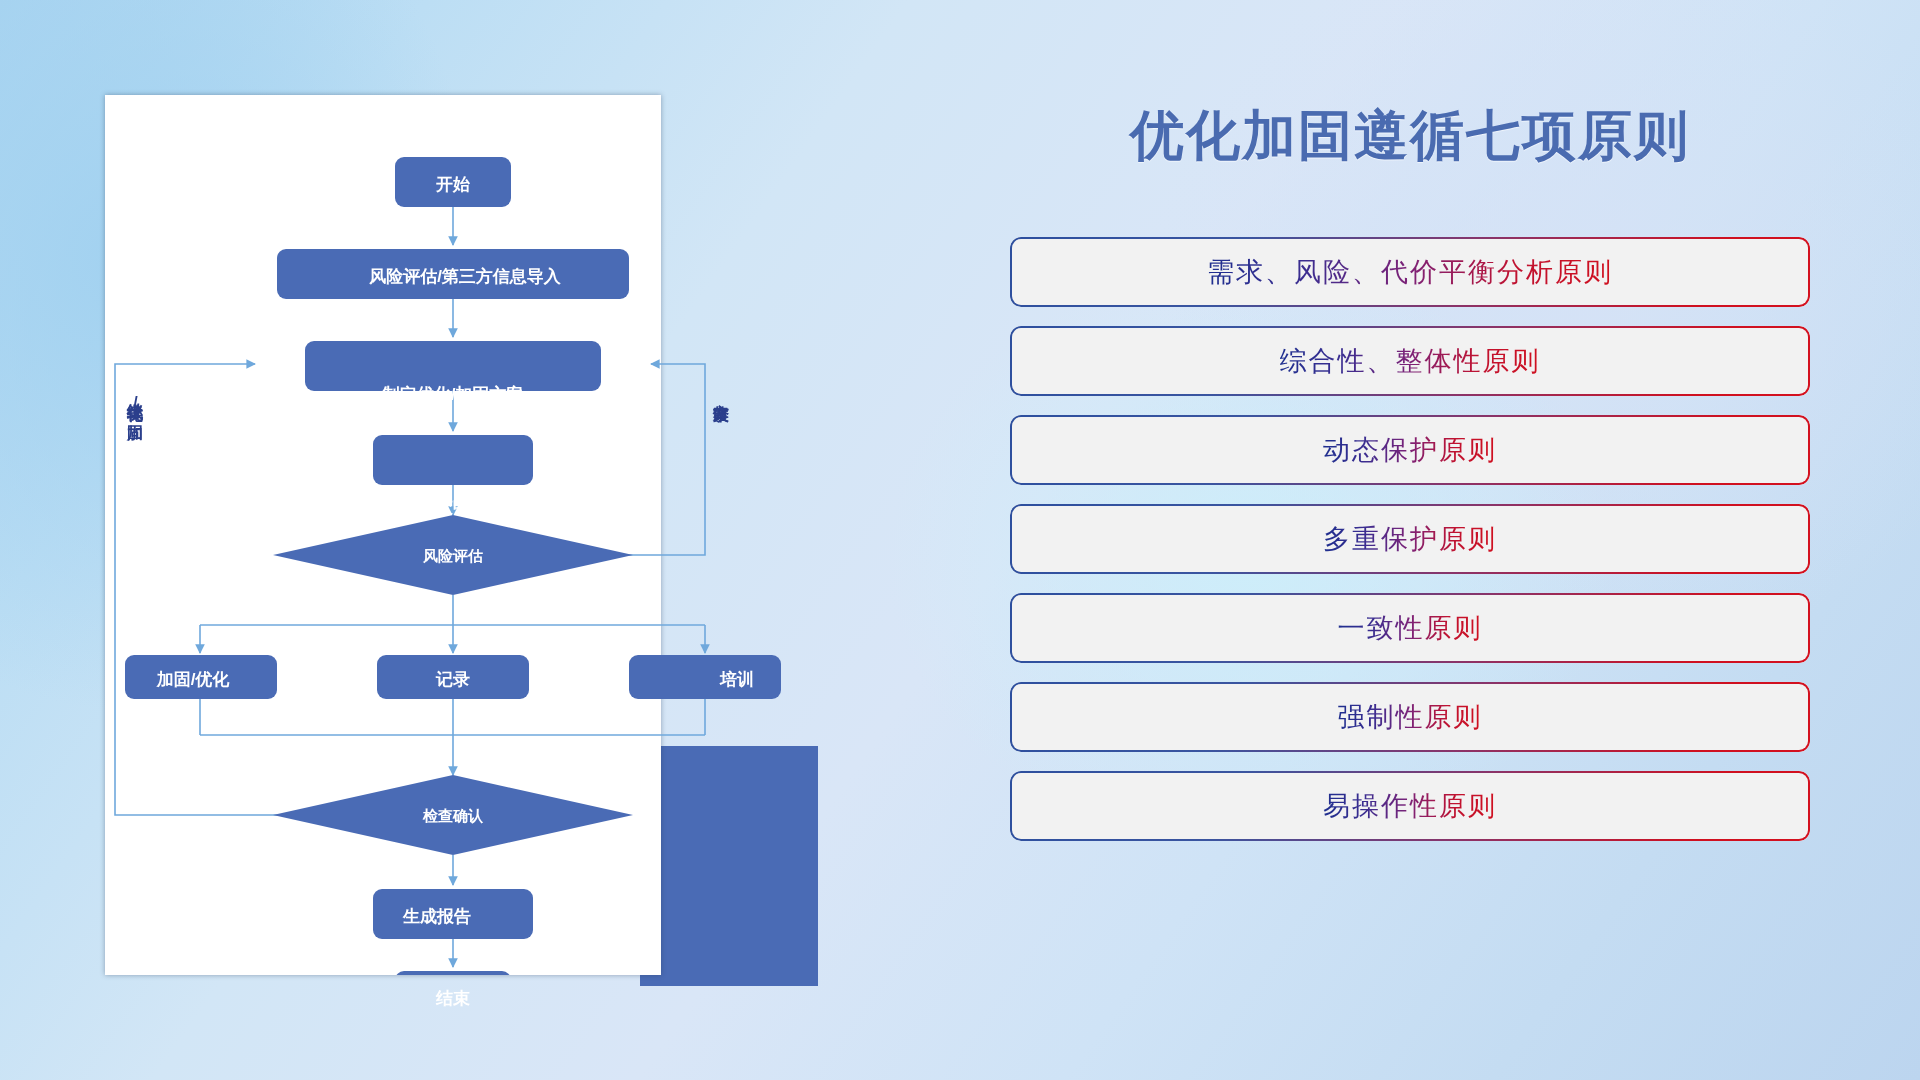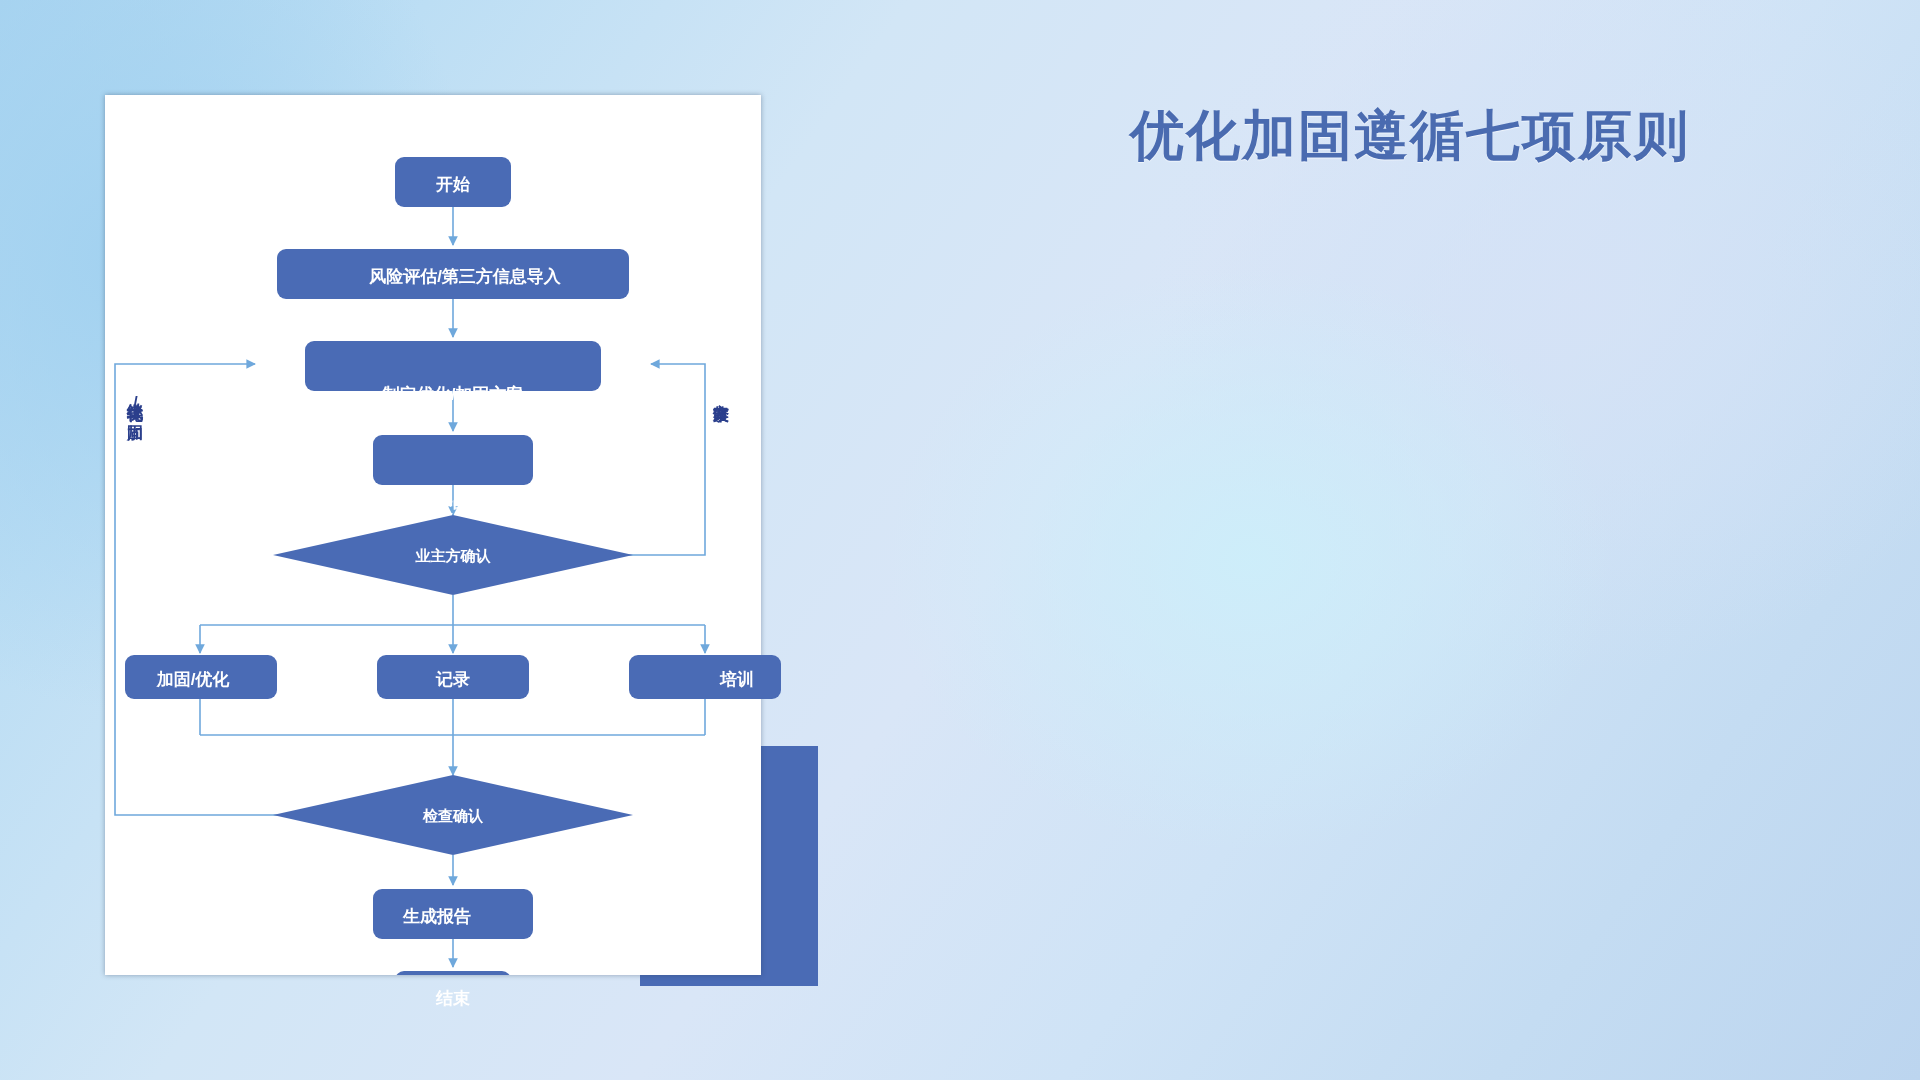--- a/index.html
+++ b/index.html
@@ -30,21 +30,21 @@
     top: 746px;
     width: 178px;
     height: 240px;
     background: #4a6bb5;
   }
 
   .chart-card {
     position: absolute;
     left: 105px;
     top: 95px;
-    width: 656px;
+    width: 556px;
     height: 880px;
     background: #ffffff;
     box-shadow: 0 0 5px rgba(40,60,90,0.42);
   }
 
   .fc-svg { position: absolute; left: 0; top: 0; }
 
   .fc-label {
     position: absolute;
     color: #ffffff;
@@ -186,30 +186,53 @@
       <polygon points="348,680 528,720 348,760 168,720" fill="#4a6bb5"></polygon>
 
       <rect x="268" y="794" width="160" height="50" rx="9" fill="#4a6bb5"></rect>
       <rect x="290" y="876" width="116" height="50" rx="9" fill="#4a6bb5"></rect>
     </svg>
 
     <div class="fc-label fc-box-label" style="left:290px; top:78px;  width:116px;">开始</div>
     <div class="fc-label fc-box-label" style="left:172px; top:170px; width:352px;margin-left:12px;">风险评估/第三方信息导入</div>
     <div class="fc-label fc-box-label" style="left:200px; top:262px; width:296px;margin-top:26px;">制定优化/加固方案</div>
     <div class="fc-label fc-box-label" style="left:268px; top:356px; width:160px;margin-top:44px;">提交申请</div>
-    <div class="fc-label fc-diam-label" style="left:258px; top:452px; width:180px;">业主方确认</div>
+    <div class="fc-label fc-diam-label" style="left:258px; top:452px; width:180px;">风险评估</div>
     <div class="fc-label fc-box-label" style="left:12px;  top:573px; width:152px;">加固/优化</div>
     <div class="fc-label fc-box-label" style="left:272px; top:573px; width:152px;">记录</div>
     <div class="fc-label fc-box-label" style="left:524px; top:573px; width:152px;padding-left:32px;">培训</div>
     <div class="fc-label fc-diam-label" style="left:258px; top:712px; width:180px;">检查确认</div>
     <div class="fc-label fc-box-label" style="left:252px; top:810px; width:160px;">生成报告</div>
     <div class="fc-label fc-box-label" style="left:290px; top:892px; width:116px;">结束</div>
 
     <div class="vert-label" style="left:22px;  top:295px;">继续优化/加固</div>
     <div class="vert-label" style="left:608px; top:295px;">方案修改</div>
   </div>
 
   <div class="panel">
     <h1 class="panel-title">优化加固遵循七项原则</h1>
 
+    <div class="cards">
+      <div class="p-card">
+        <span class="p-card-text">需求、风险、代价平衡分析原则</span>
+      </div>
+      <div class="p-card">
+        <span class="p-card-text">综合性、整体性原则</span>
+      </div>
+      <div class="p-card">
+        <span class="p-card-text">动态保护原则</span>
+      </div>
+      <div class="p-card">
+        <span class="p-card-text">多重保护原则</span>
+      </div>
+      <div class="p-card">
+        <span class="p-card-text">一致性原则</span>
+      </div>
+      <div class="p-card">
+        <span class="p-card-text">强制性原则</span>
+      </div>
+      <div class="p-card">
+        <span class="p-card-text">易操作性原则</span>
+      </div>
+    </div>
   </div>
 
 </div>
 
 </body></html>

